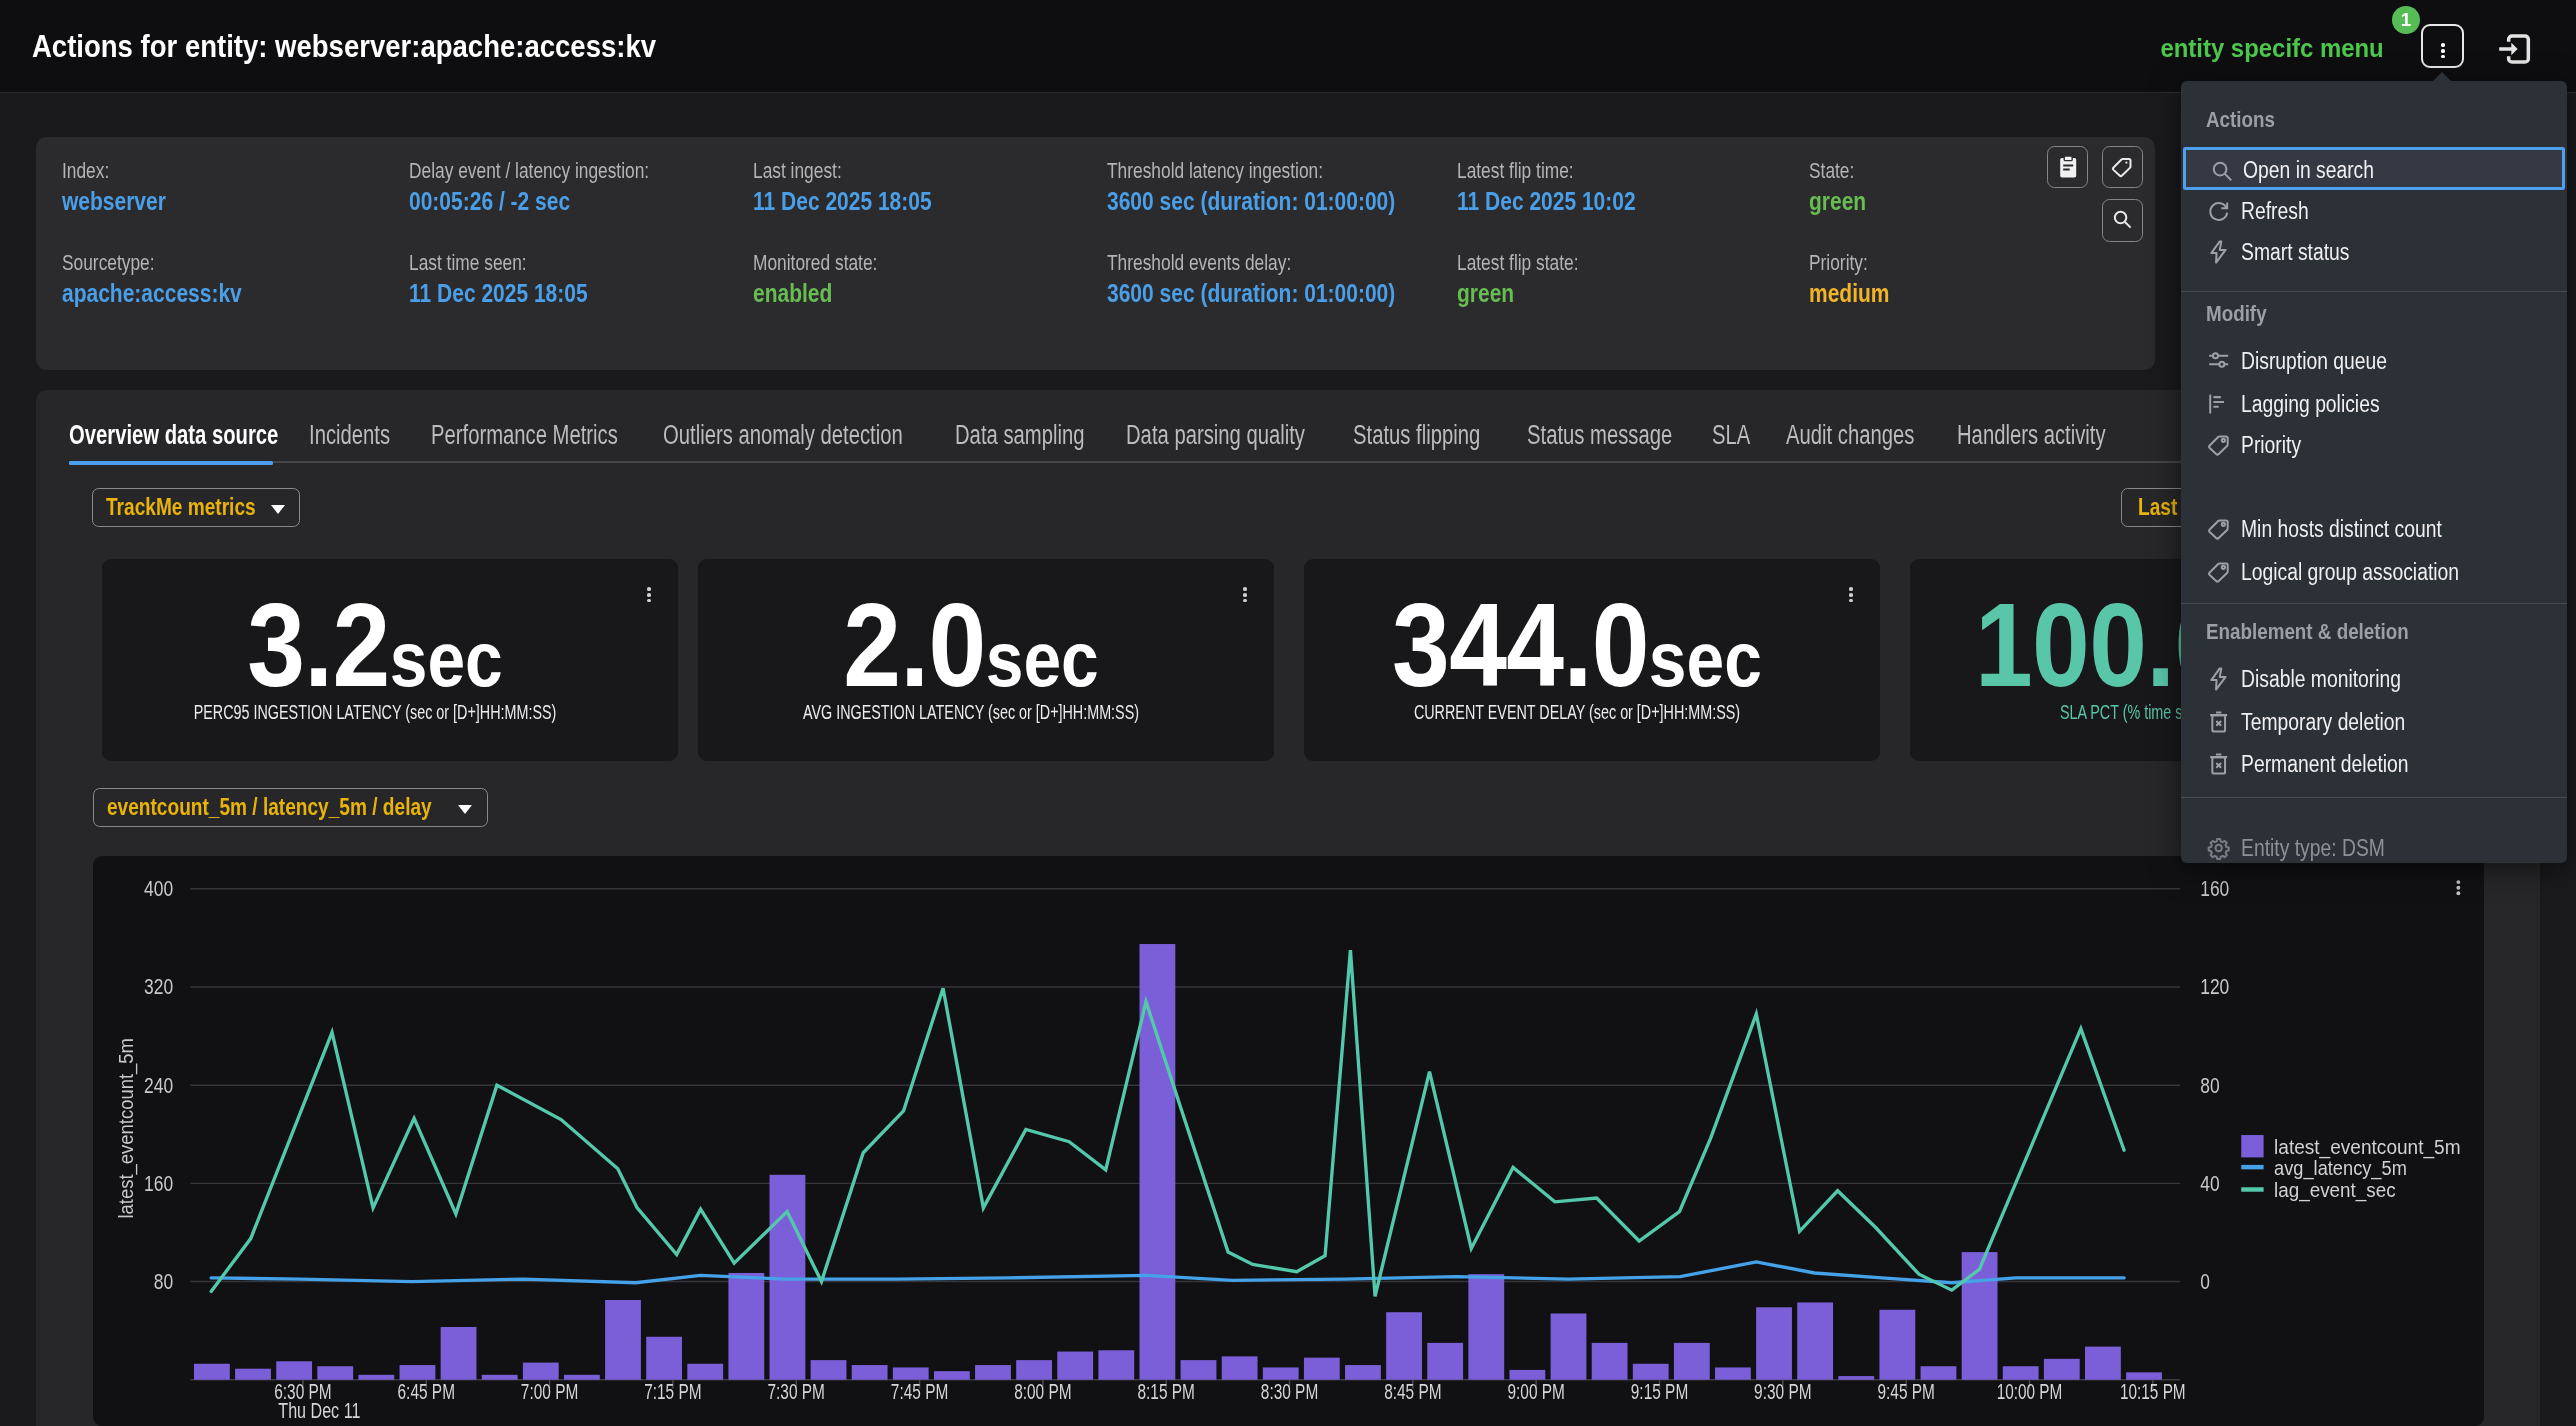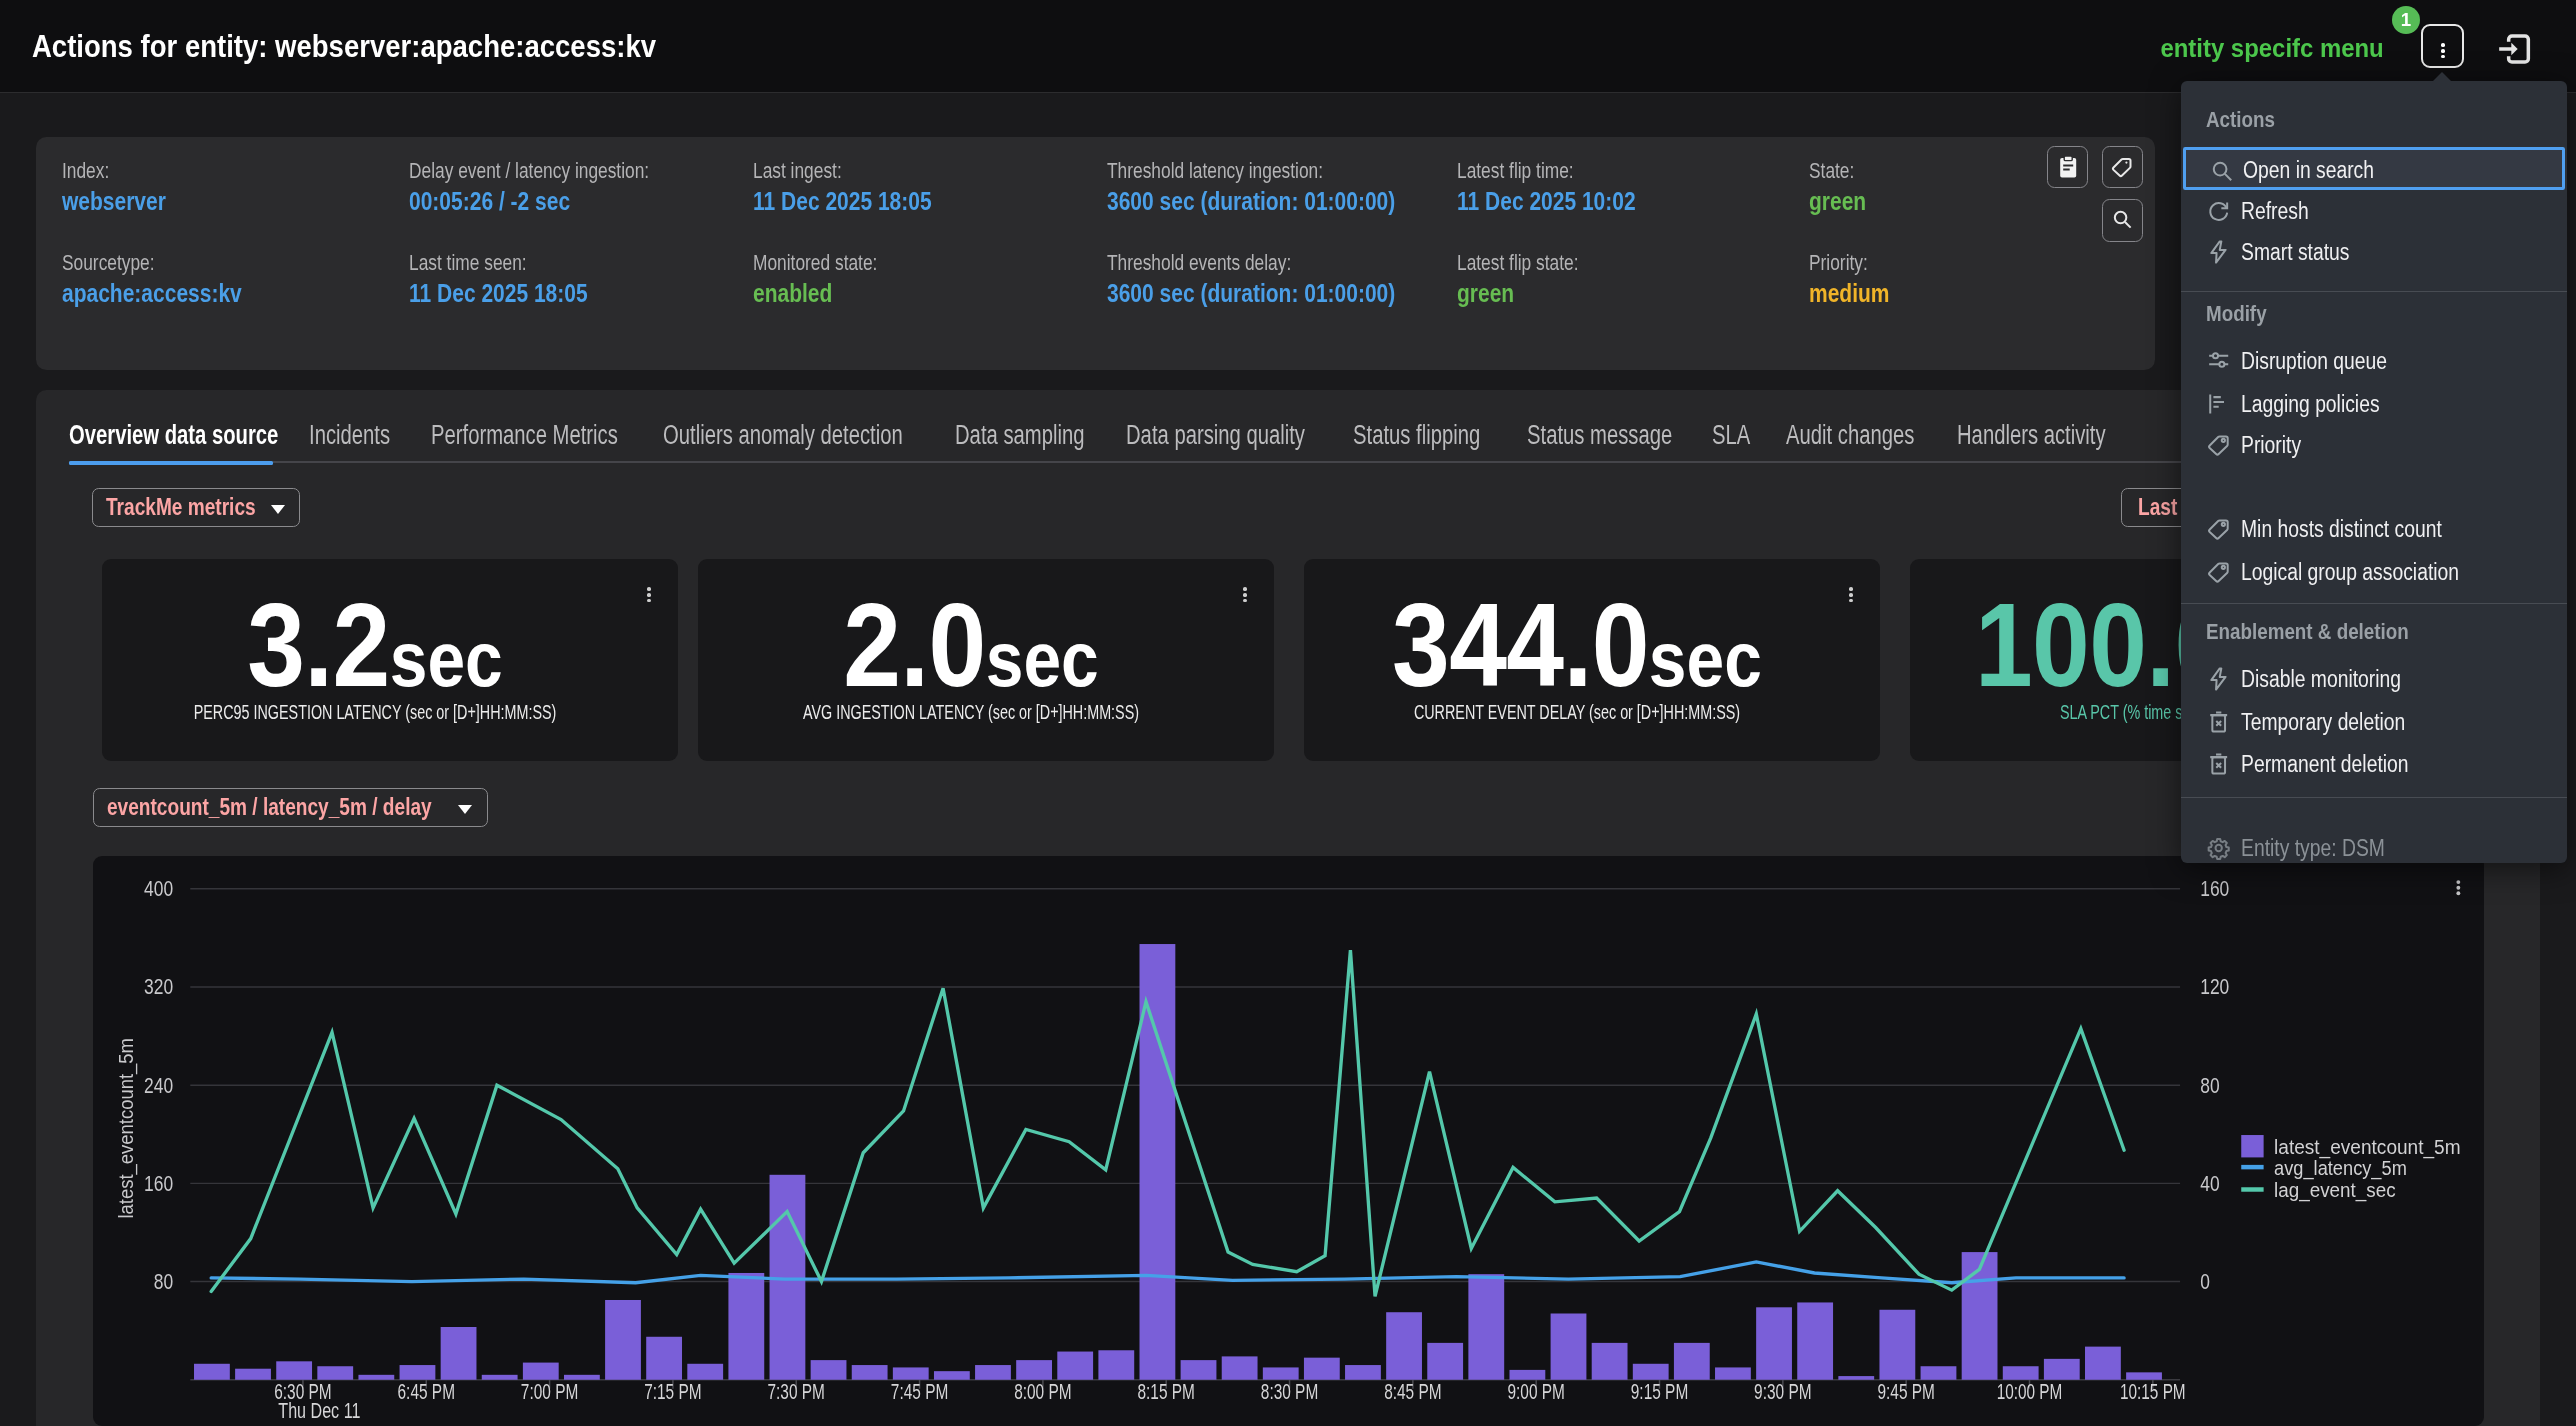--- a/index.html
+++ b/index.html
@@ -17,21 +17,21 @@
 .val { font-size:25px; font-weight:bold; white-space:nowrap; transform:scaleX(.84); transform-origin:0 50%; }
 .blue { color:#4a9fe8; }
 .green { color:#67bd52; }
 .amber { color:#f0b429; }
 .sqbtn { width:41px; height:42px; border:1.5px solid #85858a; border-radius:7.5px; }
 
 #tabspanel { left:36px; top:390px; width:2504px; height:1036px; background:#272729; border-radius:10.5px 10.5px 0 0; }
 .tab { top:420px; font-size:27px; color:#bcbcbe; white-space:nowrap; transform:scaleX(.75); transform-origin:0 50%; }
 .tab.active { color:#fff; font-weight:bold; }
 #tabline { left:69px; top:461px; width:204px; height:3.7px; background:#4c9ded; border-radius:1.5px; }
-.selbtn { position:absolute; height:39px; border:1.5px solid #8a8a8d; border-radius:6.7px; color:#fca5a5; font-size:23px; font-weight:bold; line-height:36px; padding:0 16.4px; white-space:nowrap; }
+.selbtn { position:absolute; height:39px; border:1.5px solid #8a8a8d; border-radius:6.7px; color:#eab308; font-size:23px; font-weight:bold; line-height:36px; padding:0 16.4px; white-space:nowrap; }
 .selbtn .t { display:inline-block; transform:scaleX(.83); transform-origin:0 50%; }
 .caret { display:inline-block; width:0; height:0; border-left:7.5px solid transparent; border-right:7.5px solid transparent; border-top:9.7px solid #fff; vertical-align:middle; margin-left:13.4px; margin-top:-4.5px;}
 
 .card { top:559px; width:576px; height:202px; background:#18181a; border-radius:9px; }
 .bignum { position:absolute; left:0; width:100%; top:33px; text-align:center; color:#fff; white-space:nowrap; line-height:1; transform:translateX(-15px) scaleX(.88); top:27px !important; }
 .bignum .n { font-size:118px; font-weight:bold; letter-spacing:-0.7px; }
 .bignum .u { font-size:77px; font-weight:bold; }
 .cardlbl { position:absolute; left:0; width:100%; top:142px; text-align:center; font-size:19.4px; color:#ececec; white-space:nowrap; transform:translateX(-15px) scaleX(.74); }
 .kebab { position:absolute; display:flex; flex-direction:column; gap:2.2px; }
 .kebab i { width:3.7px; height:3.7px; border-radius:50%; background:#cfcfcf; }

